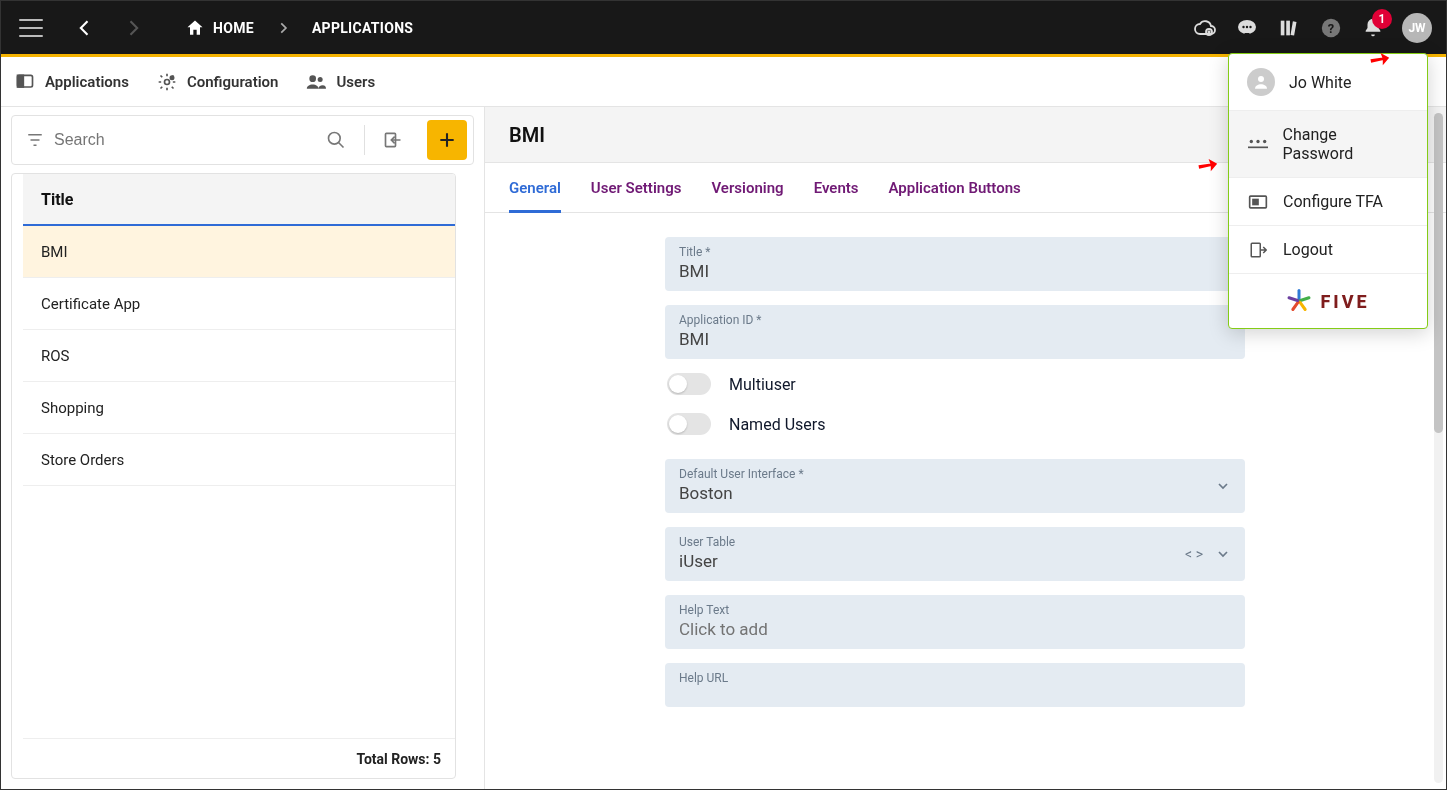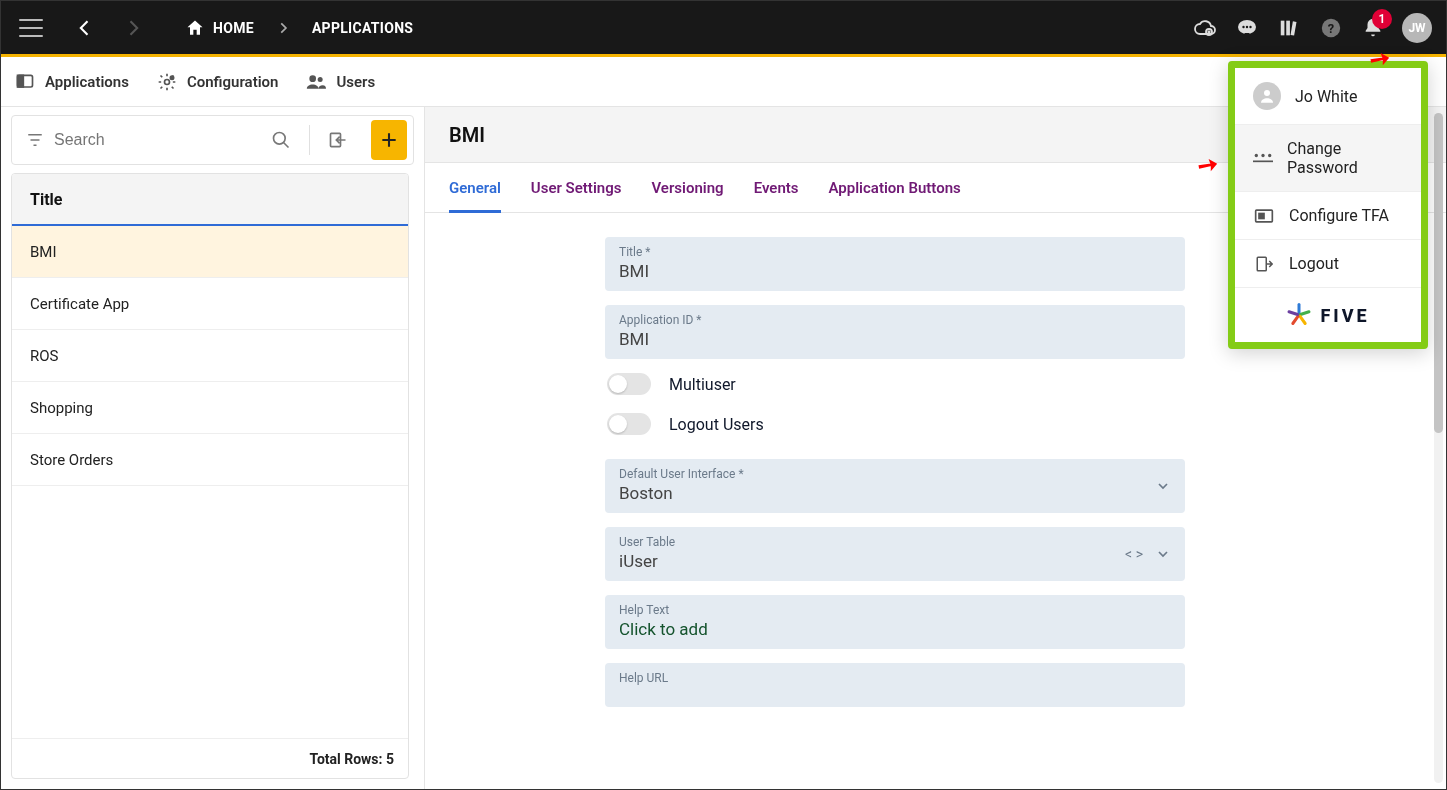--- a/index.html
+++ b/index.html
@@ -21,67 +21,67 @@
   .badge { position:absolute; top:-6px; right:-6px; background:#e00036; color:#fff; border-radius:50%; width:20px; height:20px; font-size:12px; display:flex; align-items:center; justify-content:center; font-weight:600;}
   .avatar { width:30px; height:30px; border-radius:50%; background:#b7b7b7; color:#fff; font-size:12px; font-weight:700; display:flex; align-items:center; justify-content:center; cursor:pointer;}
 
   
   .secnav { height:50px; border-bottom:1px solid #e4e4e4; display:flex; align-items:center; padding:0 14px; gap:28px; background:#fff;}
   .secnav .item { display:flex; align-items:center; gap:10px; font-size:15px; color:#333; cursor:pointer; font-weight:600;}
   .secnav .item svg, .secnav .item .ico { width:20px; height:20px; color:#555; }
 
   
   .main { display:flex; height:calc(100% - 56px - 50px); }
-  .leftcol { width:424px; border-right:1px solid #e4e4e4; display:flex; flex-direction:column; padding:0; }
+  .leftcol { width:484px; border-right:1px solid #e4e4e4; display:flex; flex-direction:column; padding:0; }
   .rightcol { flex:1; display:flex; flex-direction:column; overflow:hidden; }
 
   .searchbar { height:50px; margin:8px 10px 0 10px; border:1px solid #e2e2e2; border-radius:4px; display:flex; align-items:center; padding:0 6px 0 14px; gap:10px; background:#fff;}
   .searchbar .filter-ico, .searchbar .mag-ico, .searchbar .exit-ico { color:#777; cursor:pointer; }
   .searchbar input { flex:1; border:none; outline:none; font-size:16px; color:#333; background:transparent;}
   .searchbar .divider { width:1px; height:30px; background:#e0e0e0; margin:0 8px;}
   .addbtn { width:40px; height:40px; background:#f7b500; border-radius:4px; display:flex; align-items:center; justify-content:center; color:#222; font-size:22px; cursor:pointer; }
 
-  .listpanel { flex:1; margin:8px 15px 10px 10px; border:1px solid #e2e2e2; border-radius:4px; display:flex; flex-direction:column; overflow:hidden;}
+  .listpanel { flex:1; margin:8px 28px 10px 10px; border:1px solid #e2e2e2; border-radius:4px; display:flex; flex-direction:column; overflow:hidden;padding-left:11px;}
   .listheader { height:52px; display:flex; align-items:center; padding:0 18px; background:#f4f4f4; font-weight:700; color:#111; border-bottom:2px solid #2f6bd6;}
   .listrow { height:52px; display:flex; align-items:center; padding:0 18px; font-size:15px; color:#222; border-bottom:1px solid #eee; cursor:pointer;}
   .listrow.selected { background:#fff4df; }
   .listfooter { margin-top:auto; height:40px; display:flex; align-items:center; justify-content:flex-end; padding:0 14px; border-top:1px solid #eee; font-weight:700; color:#222; font-size:14px;}
 
   .detailhdr { height:56px; background:#f4f4f4; border-bottom:1px solid #e4e4e4; display:flex; align-items:center; padding:0 24px; }
   .detailhdr .title { font-size:20px; font-weight:600; color:#111;}
   .detailhdr .hdr-actions { margin-left:auto; display:flex; align-items:center; gap:22px; }
   .hdr-ico { color:#222; cursor:pointer;}
   .hdr-ico.blue { color:#2f6bd6; }
 
   .tabs { height:50px; display:flex; align-items:center; gap:30px; padding:0 24px; border-bottom:1px solid #e4e4e4;}
   .tab { font-size:15px; font-weight:600; color:#701a75; cursor:pointer; height:100%; display:flex; align-items:center; position:relative;}
   .tab.active { color:#2f6bd6; }
   .tab.active::after { content:""; position:absolute; left:0; right:0; bottom:-1px; height:3px; background:#2f6bd6;}
 
   .formwrap { flex:1; overflow-y:auto; padding:24px 4px 24px 180px; }
   .field { background:#e4ebf2; border-radius:4px; padding:8px 14px 10px 14px; margin-bottom:14px; position:relative; cursor:pointer; width:580px;}
   .field .flabel { font-size:12px; color:#6b7a8a; }
   .field .fvalue { font-size:17px; color:#444; margin-top:2px;}
-  .field .placeholder { color:#14532d;}
+  .field .placeholder { color:#737373;}
   .field .caret { position:absolute; right:14px; top:50%; transform:translateY(-50%); color:#6b7a8a;}
   .code-ico { position:absolute; right:42px; top:50%; transform:translateY(-50%); color:#6b7a8a; font-size:14px;}
 
   .togglefield { display:flex; align-items:center; gap:18px; margin-bottom:18px; margin-top:6px; padding-left:2px; width:580px;}
   .toggle { width:44px; height:22px; border-radius:11px; background:#e4e4e4; position:relative; cursor:pointer;}
   .toggle::after { content:""; position:absolute; left:2px; top:2px; width:18px; height:18px; border-radius:50%; background:#fff; box-shadow:0 1px 2px rgba(0,0,0,.2);}
   .togglelabel { font-size:16px; color:#0f172a;}
 
   
-  .usermenu { position:absolute; top:60px; right:18px; width:200px; background:#fff; border-radius:4px; box-shadow:0 4px 20px rgba(0,0,0,.18); border:7px solid #84cc16; z-index:100; overflow:hidden;}
+  .usermenu { position:absolute; top:52px; right:18px; width:200px; background:#fff; border-radius:4px; box-shadow:0 4px 20px rgba(0,0,0,.18); border:1px solid #84cc16; z-index:100; overflow:hidden;}
   .usermenu .section { display:flex; align-items:center; gap:14px; padding:14px 18px; font-size:16px; color:#222; cursor:pointer; border-bottom:1px solid #eee;}
   .usermenu .section:last-child { border-bottom:none; justify-content:center;}
   .usermenu .section.hover { background:#f5f5f5;}
   .usermenu .avatar2 { width:28px; height:28px; border-radius:50%; background:#ccc; display:flex; align-items:center; justify-content:center;}
   .usermenu .mico { width:22px; display:flex; justify-content:center; color:#555;}
-  .logo-five { font-weight:800; letter-spacing:3px; font-size:18px; color:#0f172a; display:flex; align-items:center; gap:8px;}
+  .logo-five { font-weight:800; letter-spacing:3px; font-size:18px; color:#7f1d1d; display:flex; align-items:center; gap:8px;}
   .logo-five .spark { width:26px; height:26px; position:relative;}
   .logo-five .spark span{ position:absolute; width:3px; height:12px; border-radius:2px; left:50%; top:50%; transform-origin:center bottom;}
   .logo-five .spark span:nth-child(1){ background:#2e7bd6; transform:translate(-50%,-100%) rotate(0deg);}
   .logo-five .spark span:nth-child(2){ background:#43b04a; transform:translate(-50%,-100%) rotate(72deg);}
   .logo-five .spark span:nth-child(3){ background:#f7b500; transform:translate(-50%,-100%) rotate(144deg);}
   .logo-five .spark span:nth-child(4){ background:#e34b2e; transform:translate(-50%,-100%) rotate(216deg);}
   .logo-five .spark span:nth-child(5){ background:#6b3fa0; transform:translate(-50%,-100%) rotate(288deg);}
 
   
   .arrow { position:absolute; color:#ff0000; font-size:24px; z-index:200; pointer-events:none; font-weight:bold;}
@@ -291,21 +291,21 @@
         <div class="flabel">Application ID *</div>
         <div class="fvalue">BMI</div>
       </div>
 
       <div class="togglefield">
         <div class="toggle"></div>
         <div class="togglelabel">Multiuser</div>
       </div>
       <div class="togglefield" style="margin-bottom:24px;">
         <div class="toggle"></div>
-        <div class="togglelabel">Logout Users</div>
+        <div class="togglelabel">Named Users</div>
       </div>
 
       <div class="field">
         <div class="flabel">Default User Interface *</div>
         <div class="fvalue">Boston</div>
         <span class="caret">
             <svg width="16" height="16" viewBox="0 0 24 24" fill="none" stroke="currentColor" stroke-width="2.5">
               <path d="M6 9l6 6 6-6"></path>
             </svg>
           </span>

